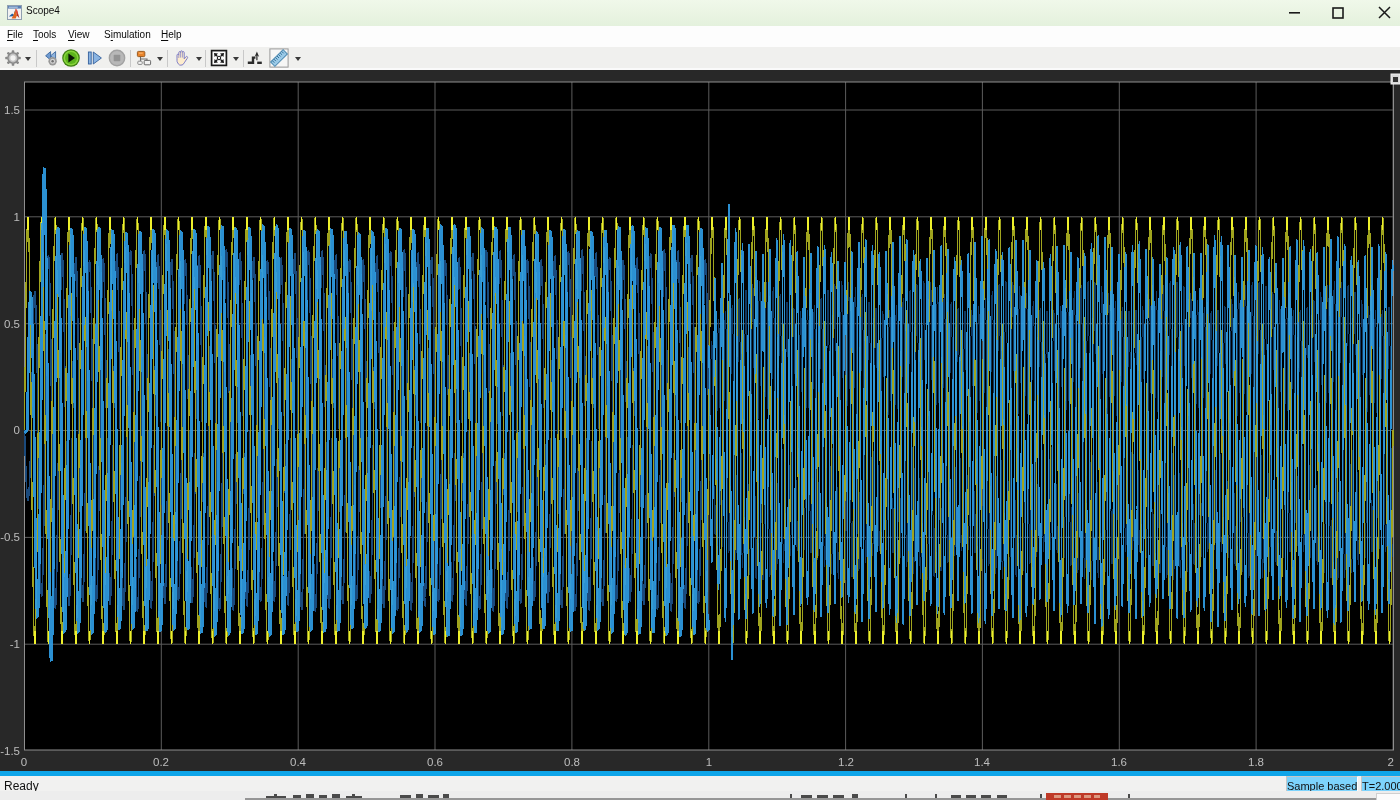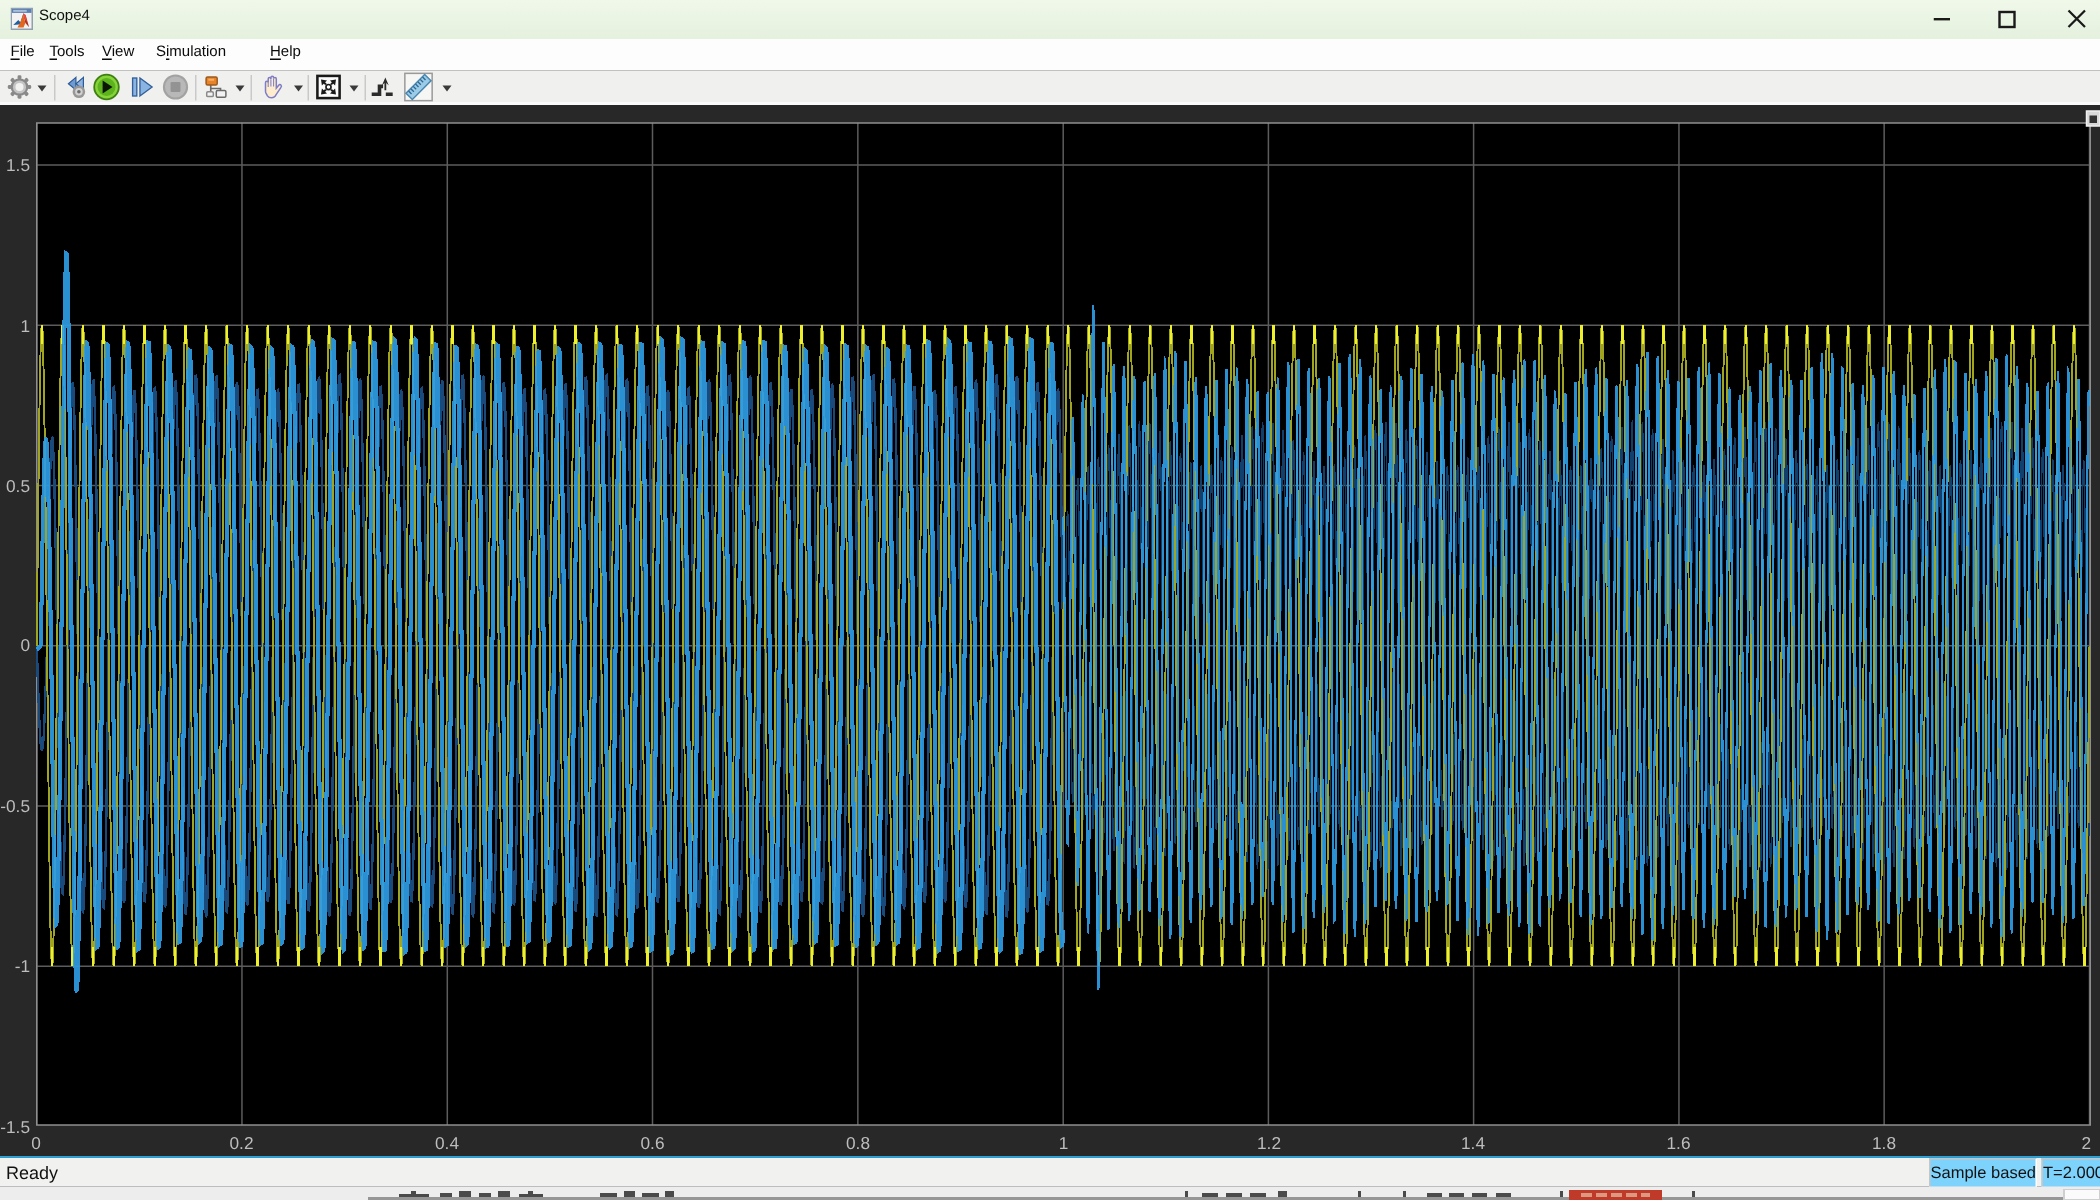--- a/index.html
+++ b/index.html
@@ -5,21 +5,21 @@
 #win{position:relative;width:1400px;height:800px;background:#282828}
 #titlebar{position:absolute;left:0;top:0;width:1400px;height:26px;background:linear-gradient(#f0f8ea,#e4f1dd)}
 #titlebar .ttl{position:absolute;left:26px;top:5px;font-size:10px;color:#101010}
 #menubar{position:absolute;left:0;top:26px;width:1400px;height:21px;background:#fdfdfd;font-size:10px;color:#0a0a0a}
 #menubar span{position:absolute;top:3px}
 #menubar u{text-decoration:underline;text-underline-offset:2px}
 #toolbar{position:absolute;left:0;top:47px;width:1400px;height:23px;background:#f0f0ee;border-bottom:2px solid #fafafa}
 .sep{position:absolute;top:3px;width:1px;height:17px;background:#c9c9c9}
 .car{position:absolute;top:10px;width:0;height:0;border-left:3.5px solid transparent;border-right:3.5px solid transparent;border-top:4px solid #3a3a3a}
 #plot{position:absolute;left:0;top:72px}
-#statusbar{position:absolute;left:0;top:771px;width:1400px;height:20px;background:#f1f1f0;border-top:1px solid #0ea5e9;font-size:12px;color:#111}
+#statusbar{position:absolute;left:0;top:771px;width:1400px;height:20px;background:#f1f1f0;border-top:5px solid #0ea5e9;font-size:12px;color:#111}
 #statusbar .rd{position:absolute;left:4px;top:3px}
 .sbox{position:absolute;top:0px;height:37px;background:#7dd3fc;border:1px solid #c6c6c6;border-bottom-color:#ffffff;border-right-color:#ffffff;font-size:11px;color:#111;padding:3px 0 0 0;text-align:left;white-space:nowrap;overflow:hidden}
 #bstrip{position:absolute;left:0;top:791px;width:1400px;height:9px;background:#ededed;overflow:hidden}
 </style></head><body>
 <div id="win">
 <div id="titlebar">
 <svg style="position:absolute;left:7px;top:5px" width="15" height="15" viewBox="0 0 15 15">
 <rect x="0.5" y="0.5" width="14" height="14" fill="#f2f2f2" stroke="#90a0b0"></rect>
 <rect x="1" y="1" width="13" height="2.6" fill="#5a7fb4"></rect>
 <rect x="1.8" y="1.6" width="9" height="1.3" fill="#a8c0dc"></rect>
@@ -39,21 +39,21 @@
 <svg style="position:absolute;left:1378px;top:0" width="14" height="26">
           <path d="M1 7 L12 18 M12 7 L1 18" stroke="#1a1a1a" stroke-width="1.5"></path>
         </svg>
 </div>
     </div>
 <div id="menubar">
 <span style="left:7px"><u>F</u>ile</span>
 <span style="left:33px"><u>T</u>ools</span>
 <span style="left:68px"><u>V</u>iew</span>
 <span style="left:104px">S<u>i</u>mulation</span>
-<span style="left:180px"><u>H</u>elp</span>
+<span style="left:161px"><u>H</u>elp</span>
 </div>
 <div id="toolbar">
 <svg style="position:absolute;left:4px;top:2px" width="18" height="18" viewBox="0 0 18 18">
 <g fill="#898989">
           <circle cx="9" cy="9" r="5.9"></circle>
 <g>
             <rect x="7.7" y="1.2" width="2.6" height="2.6" rx="0.9"></rect>
             <rect x="7.7" y="14.2" width="2.6" height="2.6" rx="0.9"></rect>
             <rect x="1.2" y="7.7" width="2.6" height="2.6" rx="0.9"></rect>
             <rect x="14.2" y="7.7" width="2.6" height="2.6" rx="0.9"></rect>

